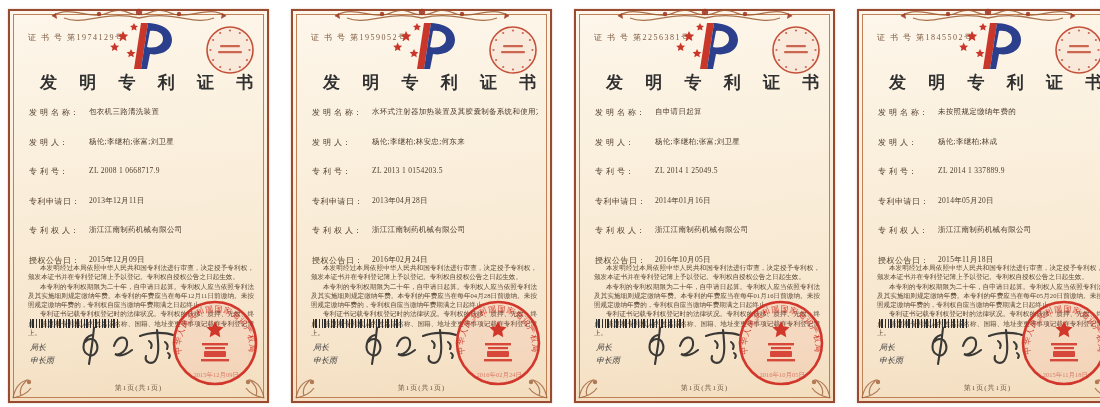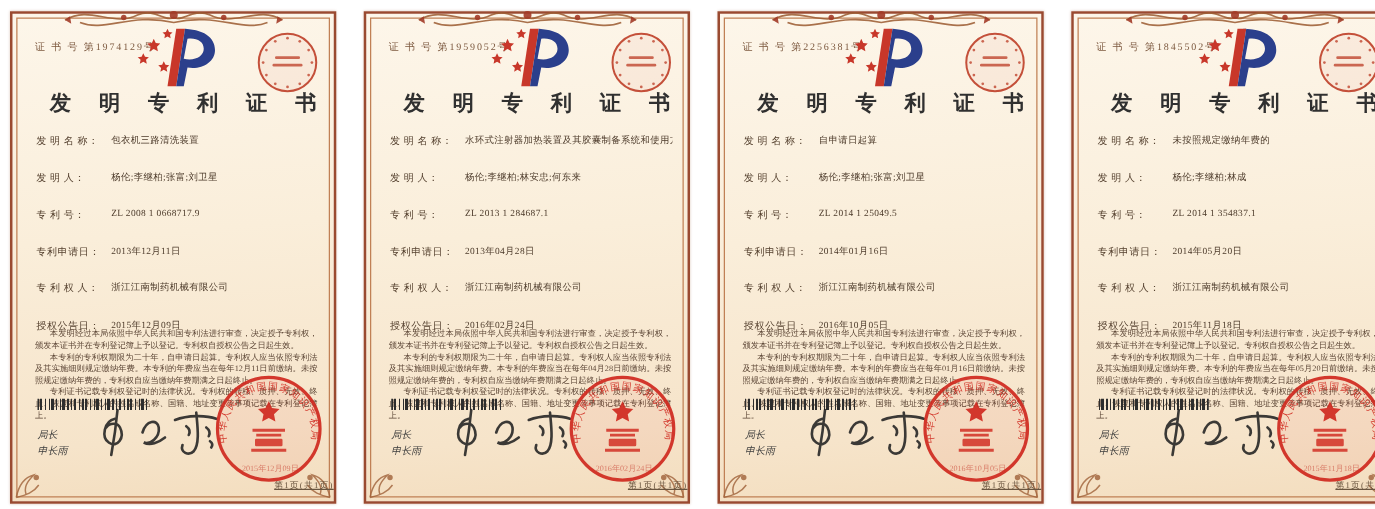--- a/index.html
+++ b/index.html
@@ -24,21 +24,21 @@
   .flabel { font-size:8px; color:#55412f; flex:0 0 60px; letter-spacing:.5px; }
   .fvalue { font-size:7.5px; color:#4c3a2a; letter-spacing:.3px; }
   .bodytext { position:absolute; top:252px; left:18px; right:13px; text-align:justify; }
   .bodytext p { font-size:6.6px; line-height:9.3px; color:#5c4636; text-indent:1.8em; }
   .barcode { position:absolute; top:308px; left:20px; width:88px; height:9px;
     background:repeating-linear-gradient(90deg,#2d2d2d 0 1px,transparent 1px 2px,#2d2d2d 2px 4px,transparent 4px 6px,#2d2d2d 6px 7px,transparent 7px 9px); }
   .director { position:absolute; top:330px; left:20px; font-size:8px; color:#3c3c3c; line-height:13px;font-style:italic; }
   .signature { position:absolute; top:312px; left:60px; }
   .seal { position:absolute; top:288px; right:8px; opacity:.92; }
   .seal-date { position:absolute; top:360px; right:28px; font-size:6.5px; color:#c43325; opacity:.55; }
-  .pageinfo { position:absolute; bottom:8px; left:0; right:0; text-align:right; font-size:7px; color:#6a553f; letter-spacing:1px;text-decoration:underline; }
+  .pageinfo { position:absolute; bottom:8px; left:0; right:0; text-align:center; font-size:7px; color:#6a553f; letter-spacing:1px; }
 </style>
 </head>
 <body>
 
 <div id="certs-row">
   <div class="cert">
 
     <svg class="ornament-top" width="190" height="24" viewBox="0 0 190 24">
       <g fill="none" stroke="#9b5a30" stroke-width="1.3" opacity="0.85">
         <path d="M8,14 C28,2 46,20 66,10 C80,4 88,16 95,12 C102,16 110,4 124,10 C144,20 162,2 182,14"></path>
@@ -233,21 +233,21 @@
       <div class="frow">
         <span class="flabel">发 明 名 称：</span>
         <span class="fvalue">水环式注射器加热装置及其胶囊制备系统和使用方法</span>
       </div>
       <div class="frow">
         <span class="flabel">发  明  人：</span>
         <span class="fvalue">杨伦;李继柏;林安忠;何东来</span>
       </div>
       <div class="frow">
         <span class="flabel">专  利  号：</span>
-        <span class="fvalue">ZL 2013 1 284687.1</span>
+        <span class="fvalue">ZL 2013 1 0154203.5</span>
       </div>
       <div class="frow">
         <span class="flabel">专利申请日：</span>
         <span class="fvalue">2013年04月28日</span>
       </div>
       <div class="frow">
         <span class="flabel">专 利 权 人：</span>
         <span class="fvalue">浙江江南制药机械有限公司</span>
       </div>
       <div class="frow">
@@ -515,21 +515,21 @@
       <div class="frow">
         <span class="flabel">发 明 名 称：</span>
         <span class="fvalue">未按照规定缴纳年费的</span>
       </div>
       <div class="frow">
         <span class="flabel">发  明  人：</span>
         <span class="fvalue">杨伦;李继柏;林成</span>
       </div>
       <div class="frow">
         <span class="flabel">专  利  号：</span>
-        <span class="fvalue">ZL 2014 1 354837.1</span>
+        <span class="fvalue">ZL 2014 1 337889.9</span>
       </div>
       <div class="frow">
         <span class="flabel">专利申请日：</span>
         <span class="fvalue">2014年05月20日</span>
       </div>
       <div class="frow">
         <span class="flabel">专 利 权 人：</span>
         <span class="fvalue">浙江江南制药机械有限公司</span>
       </div>
       <div class="frow">

